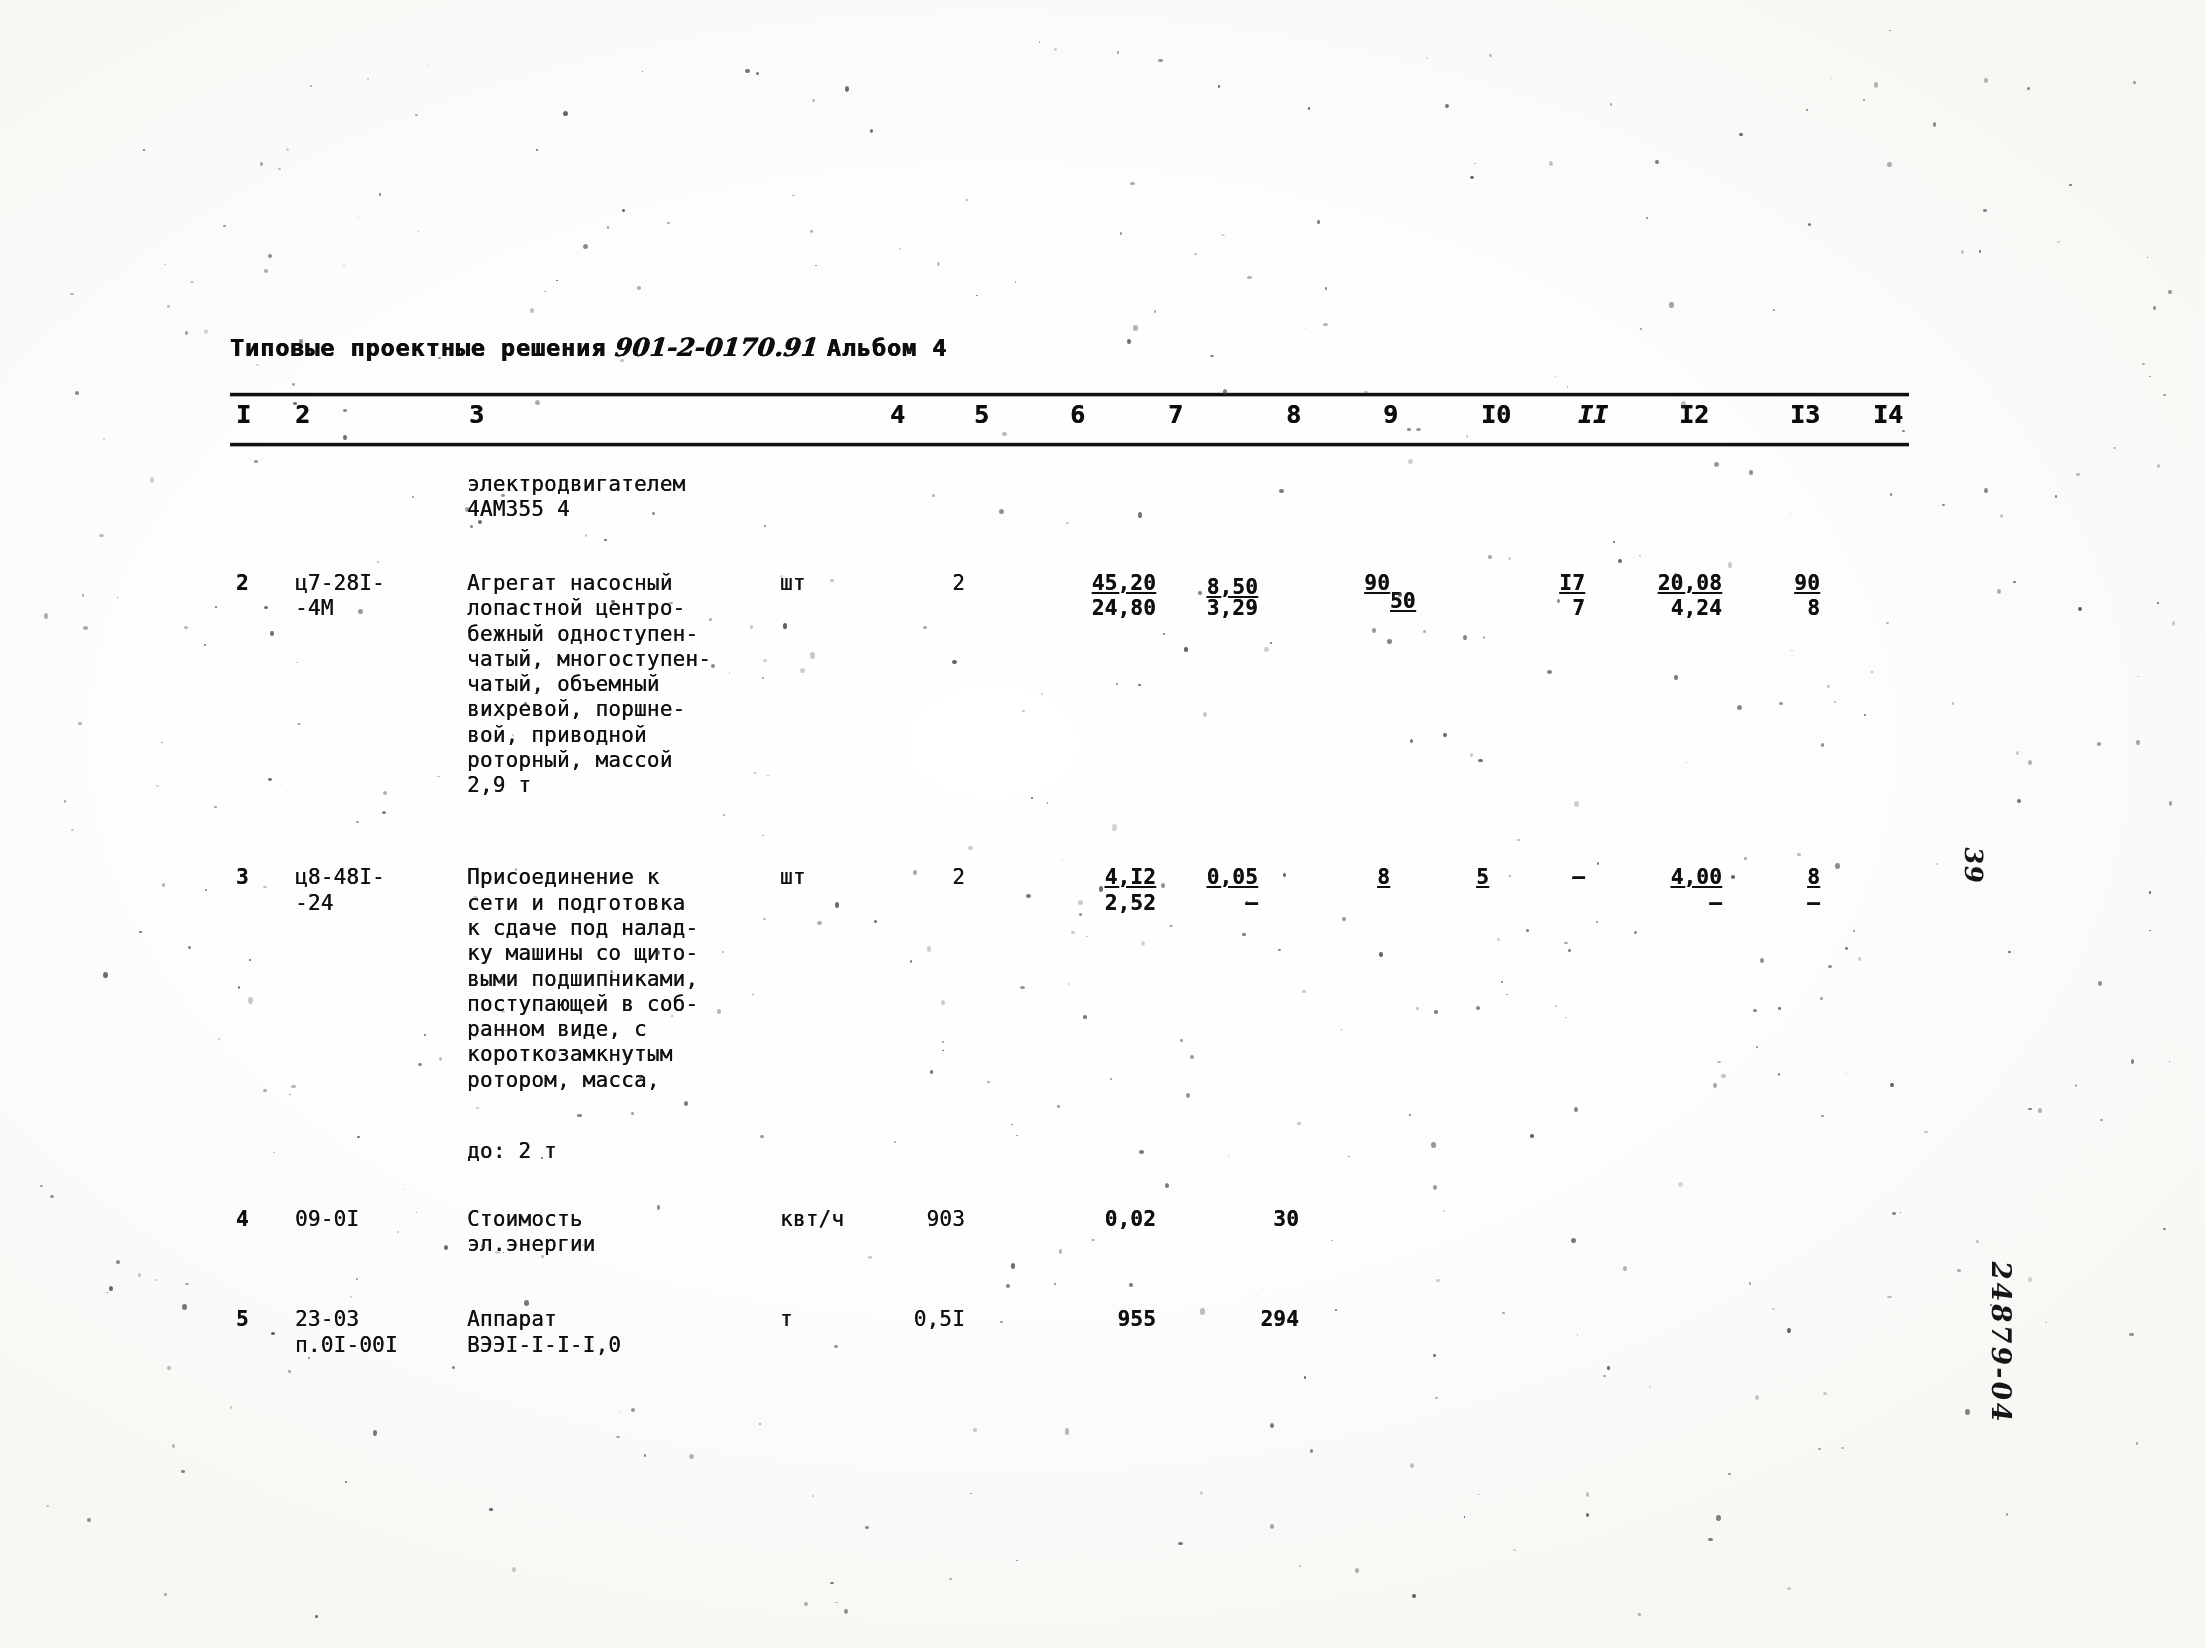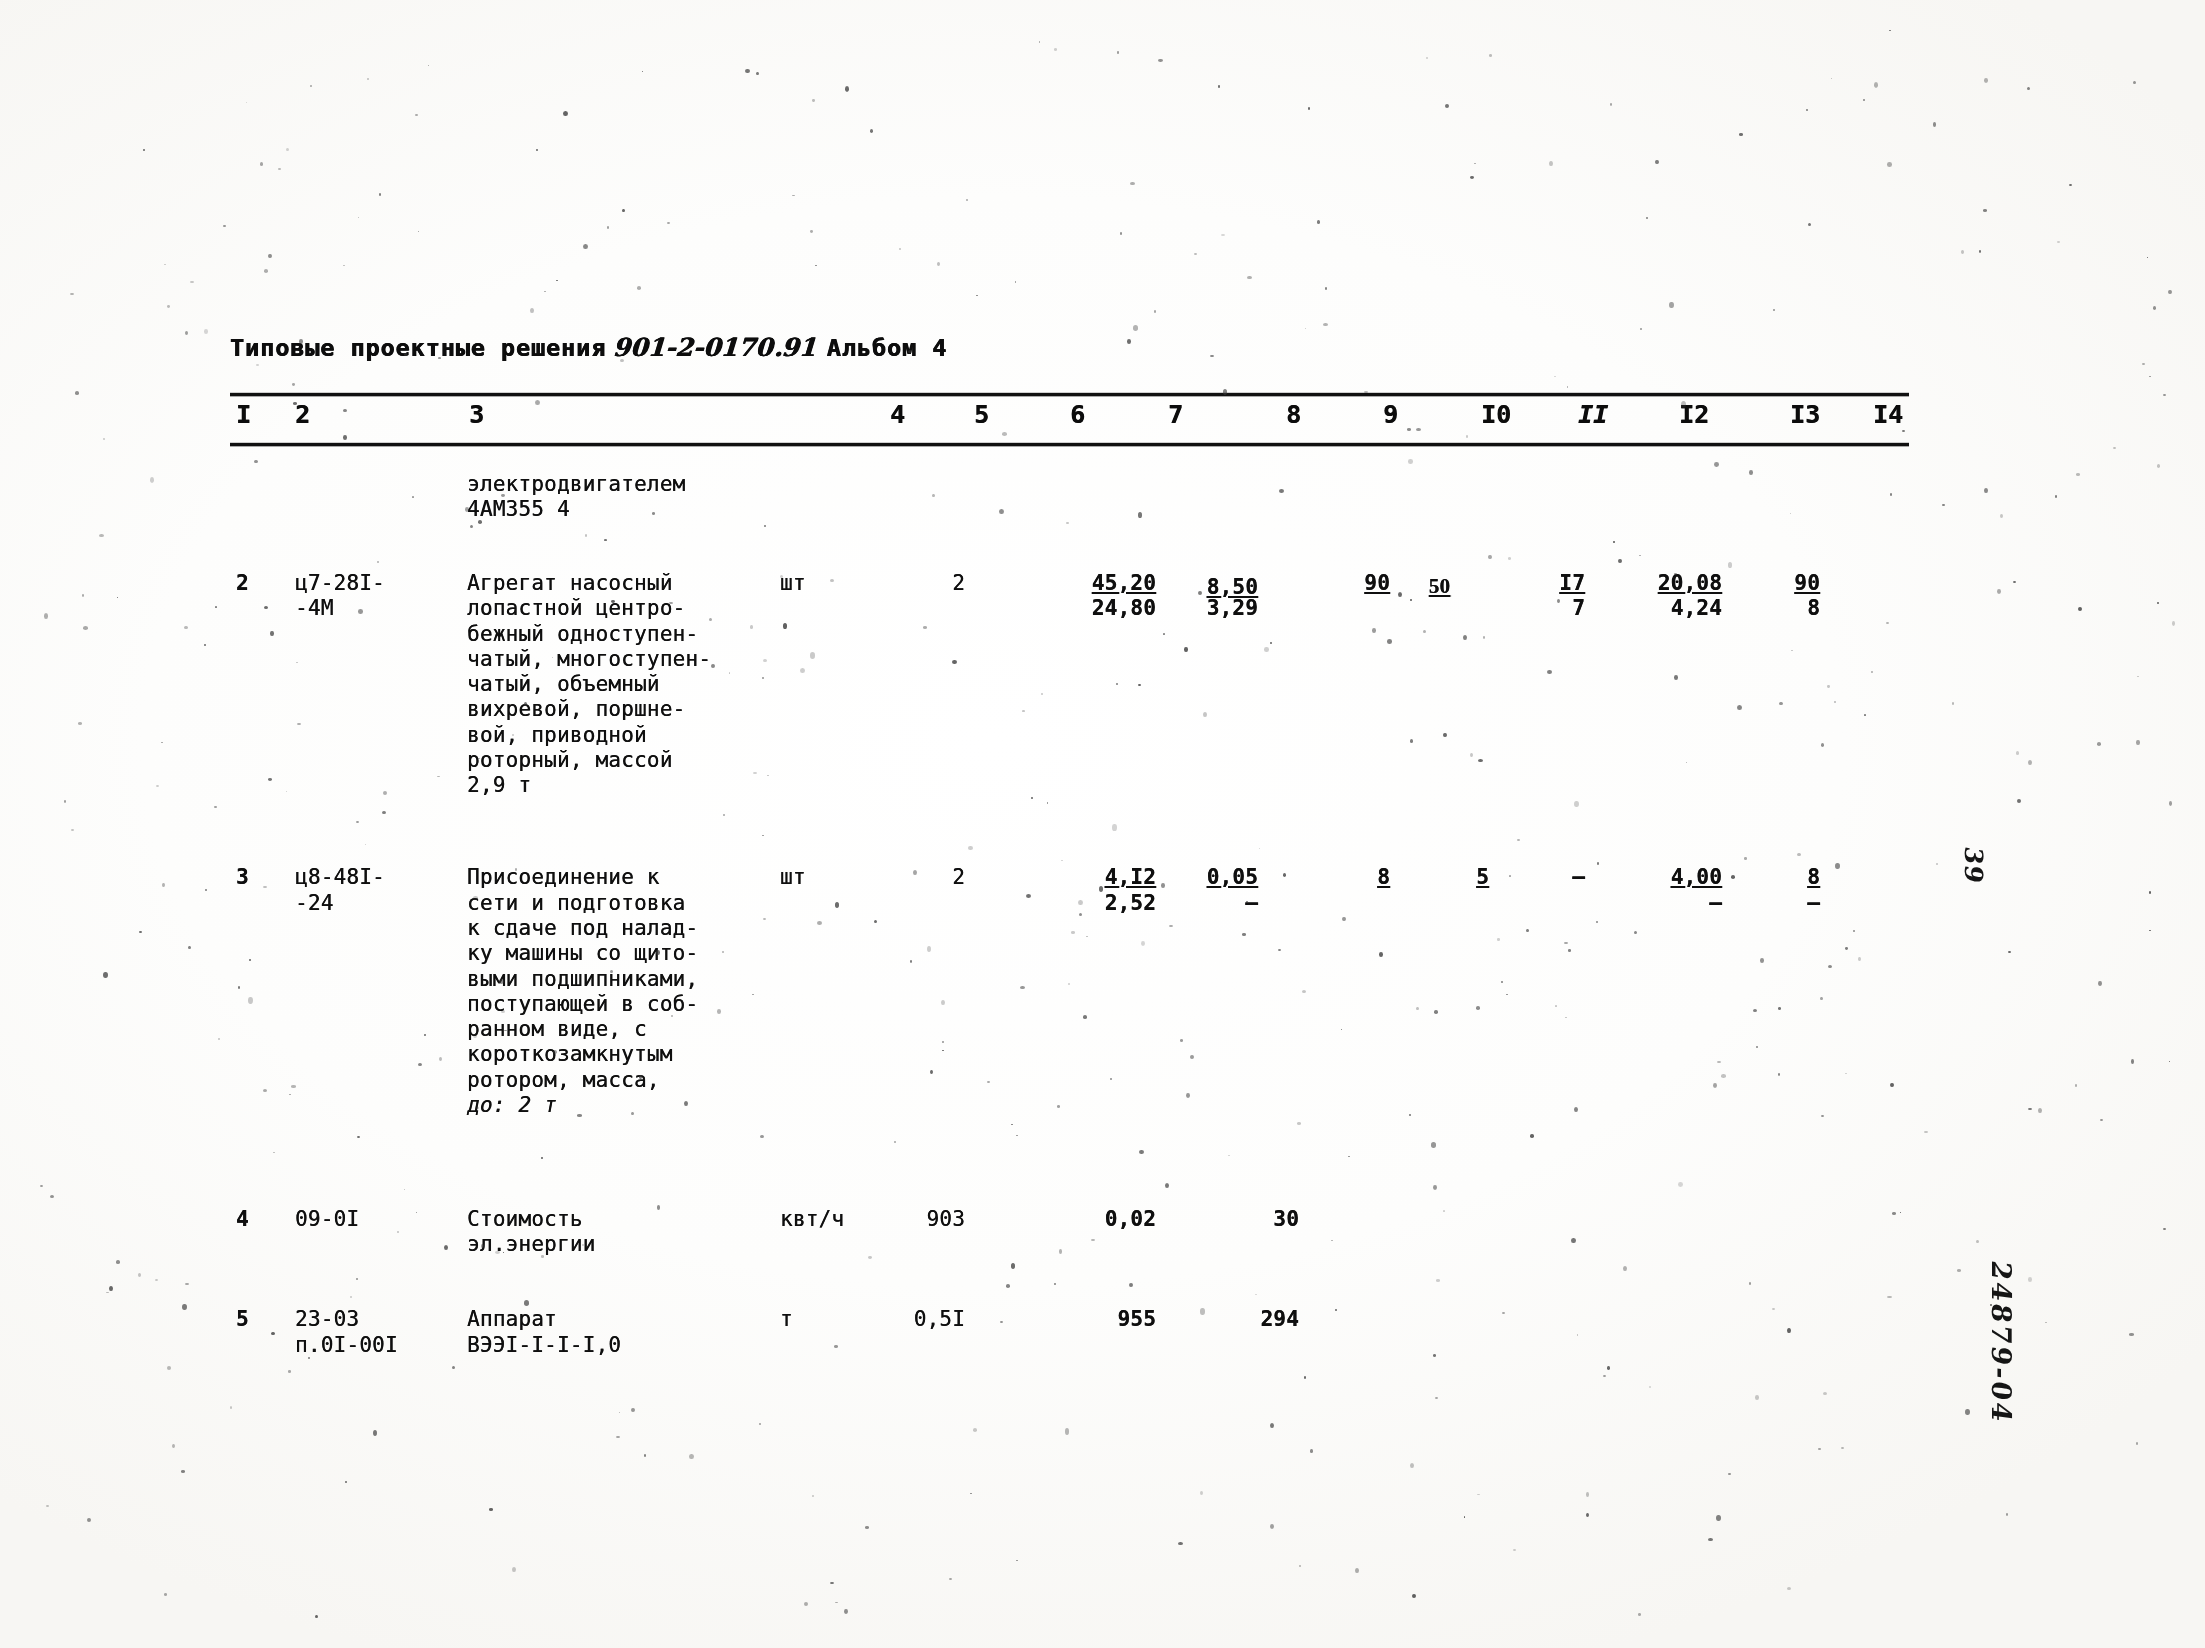--- a/index.html
+++ b/index.html
@@ -180,40 +180,40 @@
       <div class="cell " style="top: 723px; left: 467px;">вой, приводной</div>
       <div class="cell " style="top: 748px; left: 467px;">роторный, массой</div>
       <div class="cell " style="top: 773px; left: 467px;">2,9 т</div>
       <div class="cell " style="top: 571px; left: 780px;">шт</div>
       <div class="cell " style="top: 571px; left: 866px; width: 99px; text-align: right;">2</div>
       <div class="cell b u" style="top: 571px; left: 1057px; width: 99px; text-align: right;">45,20</div>
       <div class="cell b" style="top: 596px; left: 1057px; width: 99px; text-align: right;">24,80</div>
       <div class="cell b u" style="top: 575px; left: 1159px; width: 99px; text-align: right;">8,50</div>
       <div class="cell b" style="top: 596px; left: 1159px; width: 99px; text-align: right;">3,29</div>
       <div class="cell b u" style="top: 571px; left: 1291px; width: 99px; text-align: right;">90</div>
-      <div class="cell b u" style="top: 574px; left: 1390px; width: 99px; text-align: center; font-family: Liberation Serif, serif;">50</div>
+      <div class="cell b u" style="top: 589px; left: 1390px; width: 99px; text-align: left;">50</div>
       <div class="cell b u" style="top: 571px; left: 1486px; width: 99px; text-align: right;">I7</div>
       <div class="cell b" style="top: 596px; left: 1486px; width: 99px; text-align: right;">7</div>
       <div class="cell b u" style="top: 571px; left: 1623px; width: 99px; text-align: right;">20,08</div>
       <div class="cell b" style="top: 596px; left: 1623px; width: 99px; text-align: right;">4,24</div>
       <div class="cell b u" style="top: 571px; left: 1721px; width: 99px; text-align: right;">90</div>
       <div class="cell b" style="top: 596px; left: 1721px; width: 99px; text-align: right;">8</div>
       <div class="cell b" style="top: 865px; left: 236px;">3</div>
       <div class="cell " style="top: 865px; left: 295px;">ц8-48I-</div>
       <div class="cell " style="top: 891px; left: 295px;">-24</div>
       <div class="cell " style="top: 865px; left: 467px;">Присоединение к</div>
       <div class="cell " style="top: 891px; left: 467px;">сети и подготовка</div>
       <div class="cell " style="top: 916px; left: 467px;">к сдаче под налад-</div>
       <div class="cell " style="top: 941px; left: 467px;">ку машины со щито-</div>
       <div class="cell " style="top: 967px; left: 467px;">выми подшипниками,</div>
       <div class="cell " style="top: 992px; left: 467px;">поступающей в соб-</div>
       <div class="cell " style="top: 1017px; left: 467px;">ранном виде, с</div>
       <div class="cell " style="top: 1042px; left: 467px;">короткозамкнутым</div>
       <div class="cell " style="top: 1068px; left: 467px;">ротором, масса,</div>
-      <div class="cell " style="top: 1093px; left: 467px; font-style: italic;">до: 2 т</div>
+      <div class="cell " style="top: 1139px; left: 467px;">до: 2 т</div>
       <div class="cell " style="top: 865px; left: 780px;">шт</div>
       <div class="cell " style="top: 865px; left: 866px; width: 99px; text-align: right;">2</div>
       <div class="cell b u" style="top: 865px; left: 1057px; width: 99px; text-align: right;">4,I2</div>
       <div class="cell b" style="top: 891px; left: 1057px; width: 99px; text-align: right;">2,52</div>
       <div class="cell b u" style="top: 865px; left: 1159px; width: 99px; text-align: right;">0,05</div>
       <div class="cell b" style="top: 891px; left: 1159px; width: 99px; text-align: right;">–</div>
       <div class="cell b u" style="top: 865px; left: 1291px; width: 99px; text-align: right;">8</div>
       <div class="cell b u" style="top: 865px; left: 1390px; width: 99px; text-align: right;">5</div>
       <div class="cell b" style="top: 865px; left: 1486px; width: 99px; text-align: right;">–</div>
       <div class="cell b u" style="top: 865px; left: 1623px; width: 99px; text-align: right;">4,00</div>

